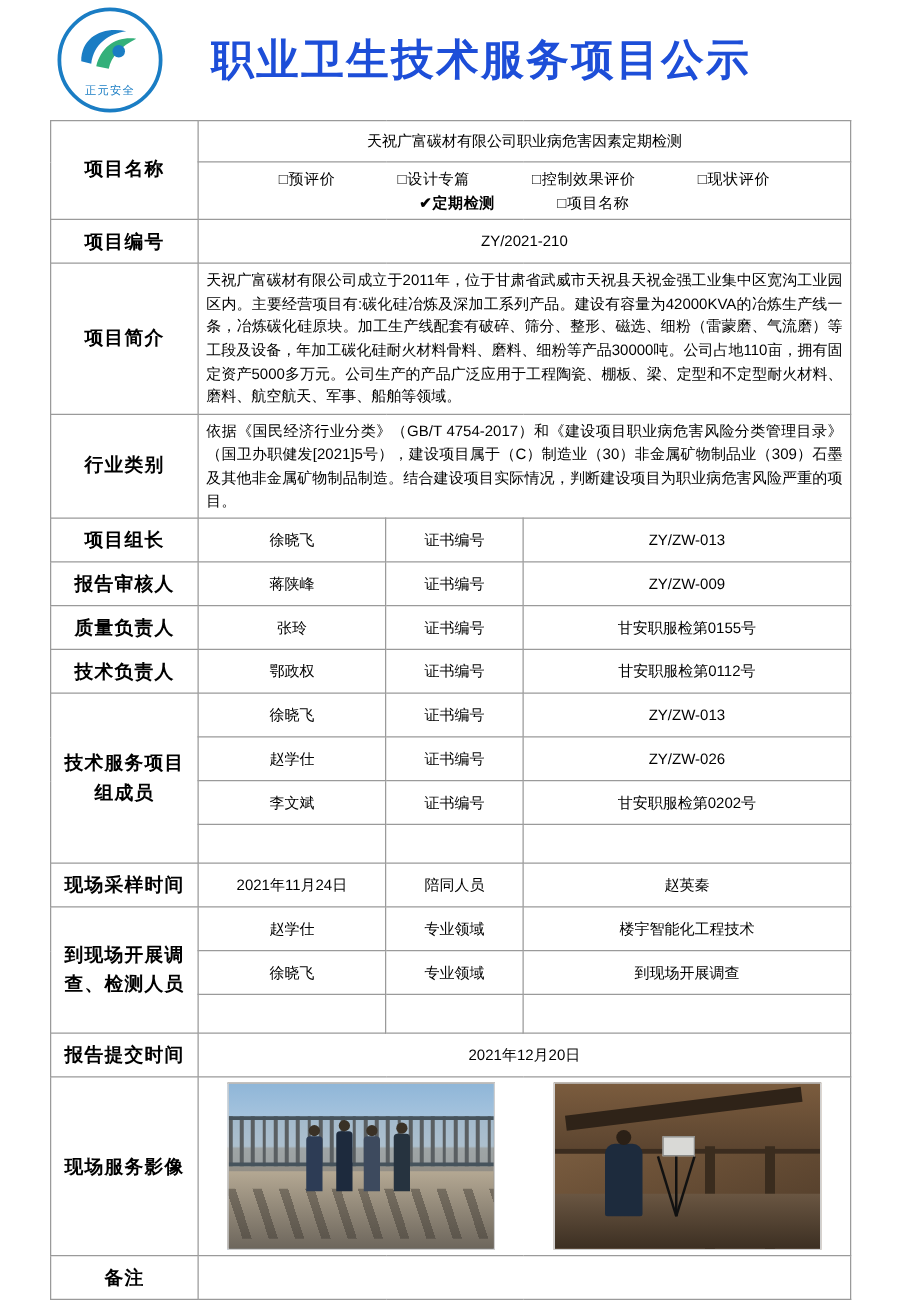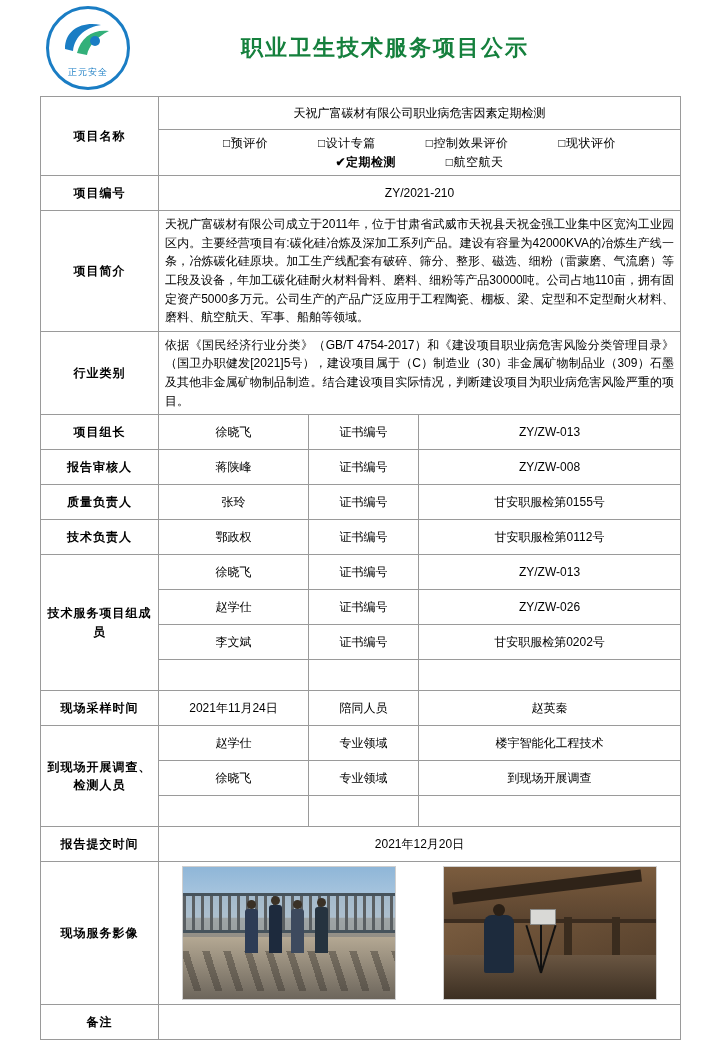--- a/index.html
+++ b/index.html
@@ -53,43 +53,43 @@
     right: 0;
     text-align: center;
     font-size: 9px;
     color: #1a7dc4;
     letter-spacing: 1px;
     font-weight: normal;
   }
   .title {
     flex: 1 1 auto;
     text-align: center;
-    font-size: 22px;
+    font-size: 34px;
     font-weight: bold;
     letter-spacing: 2px;
     padding-right: 40px;
-    color: #15803d;
+    color: #1d4ed8;
   }
   
   table.main {
     width: 640px;
     border-collapse: collapse;
     table-layout: fixed;
     font-size: 12px;
   }
   table.main td {
     border: 1px solid #9a9a9a;
     padding: 4px 6px;
     vertical-align: middle;
     line-height: 1.55;
   }
   .lbl {
     text-align: center;
     font-weight: bold;
-    font-size: 12px;
+    font-size: 15px;
     letter-spacing: 1px;
     width: 118px;
   }
   .ctr {
     text-align: center;
   }
   .just {
     text-align: justify;
     text-justify: inter-ideograph;
     font-size: 12px;
@@ -233,21 +233,21 @@
         <td class="lbl" rowspan="2">项目名称</td>
         <td class="ctr" colspan="3" style="height:24px">天祝广富碳材有限公司职业病危害因素定期检测</td>
       </tr>
       <tr>
         <td class="checks" colspan="3" style="height:24px">
           <span>□预评价</span>
           <span>□设计专篇</span>
           <span>□控制效果评价</span>
           <span>□现状评价</span>
           <span class="checked">✔定期检测</span>
-          <span>□航空航天</span>
+          <span>□项目名称</span>
         </td>
       </tr>
 
       <tr>
         <td class="lbl">项目编号</td>
         <td class="ctr" colspan="3" style="height:26px">ZY/2021-210</td>
       </tr>
 
       <tr>
         <td class="lbl">项目简介</td>
@@ -263,21 +263,21 @@
         <td class="lbl">项目组长</td>
         <td class="ctr">徐晓飞</td>
         <td class="cell-cert">证书编号</td>
         <td class="ctr">ZY/ZW-013</td>
       </tr>
 
       <tr class="row-h30">
         <td class="lbl">报告审核人</td>
         <td class="ctr">蒋陕峰</td>
         <td class="cell-cert">证书编号</td>
-        <td class="ctr">ZY/ZW-008</td>
+        <td class="ctr">ZY/ZW-009</td>
       </tr>
 
       <tr class="row-h30">
         <td class="lbl">质量负责人</td>
         <td class="ctr">张玲</td>
         <td class="cell-cert">证书编号</td>
         <td class="ctr">甘安职服检第0155号</td>
       </tr>
 
       <tr class="row-h30">

